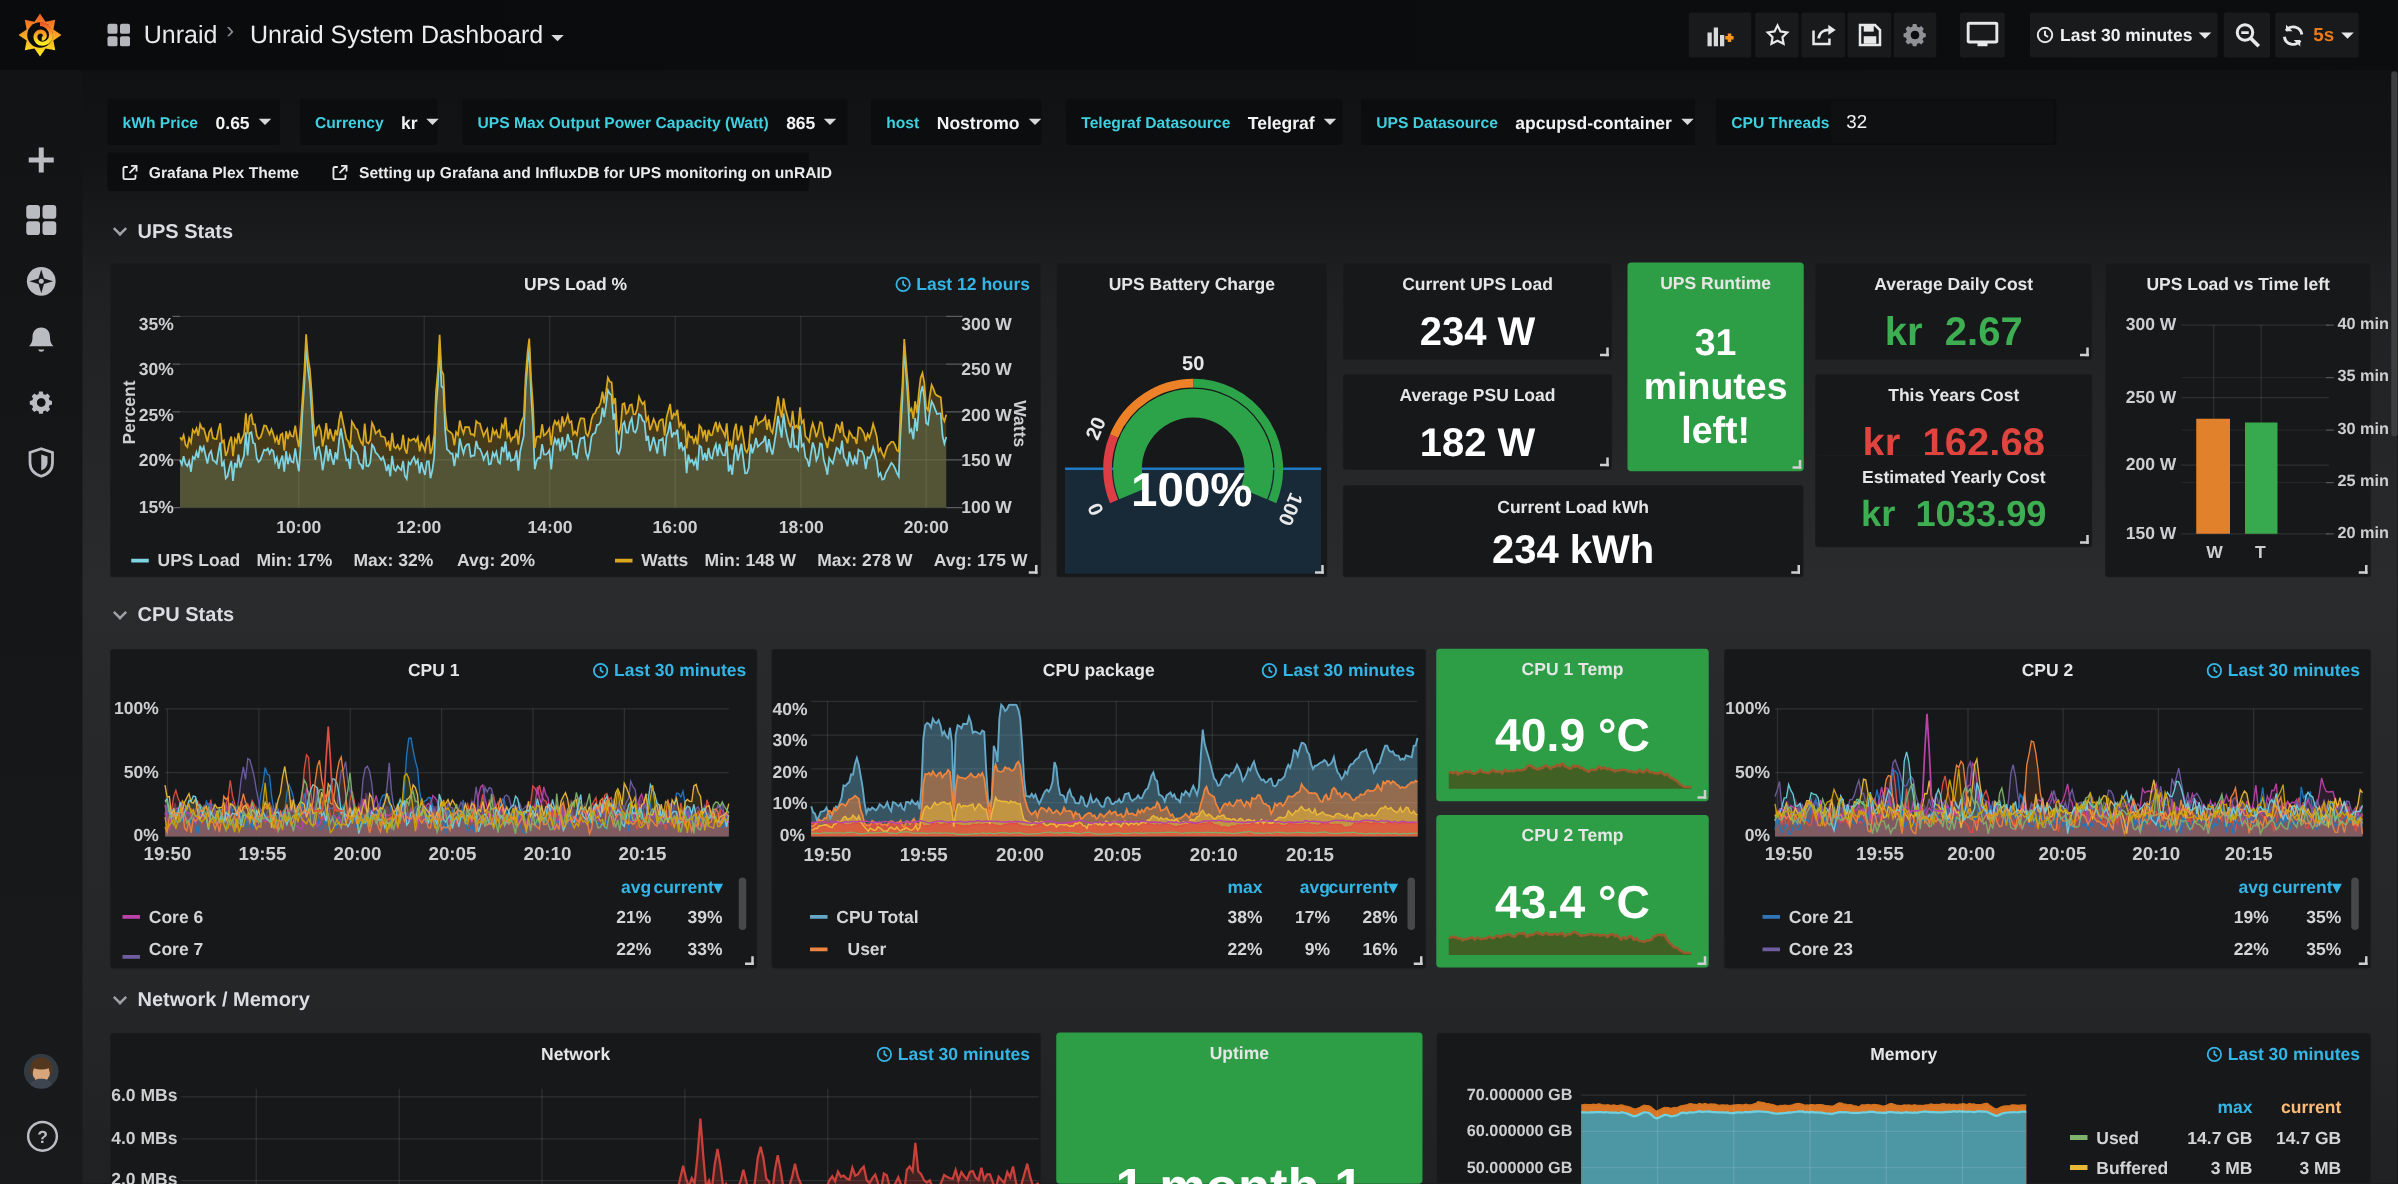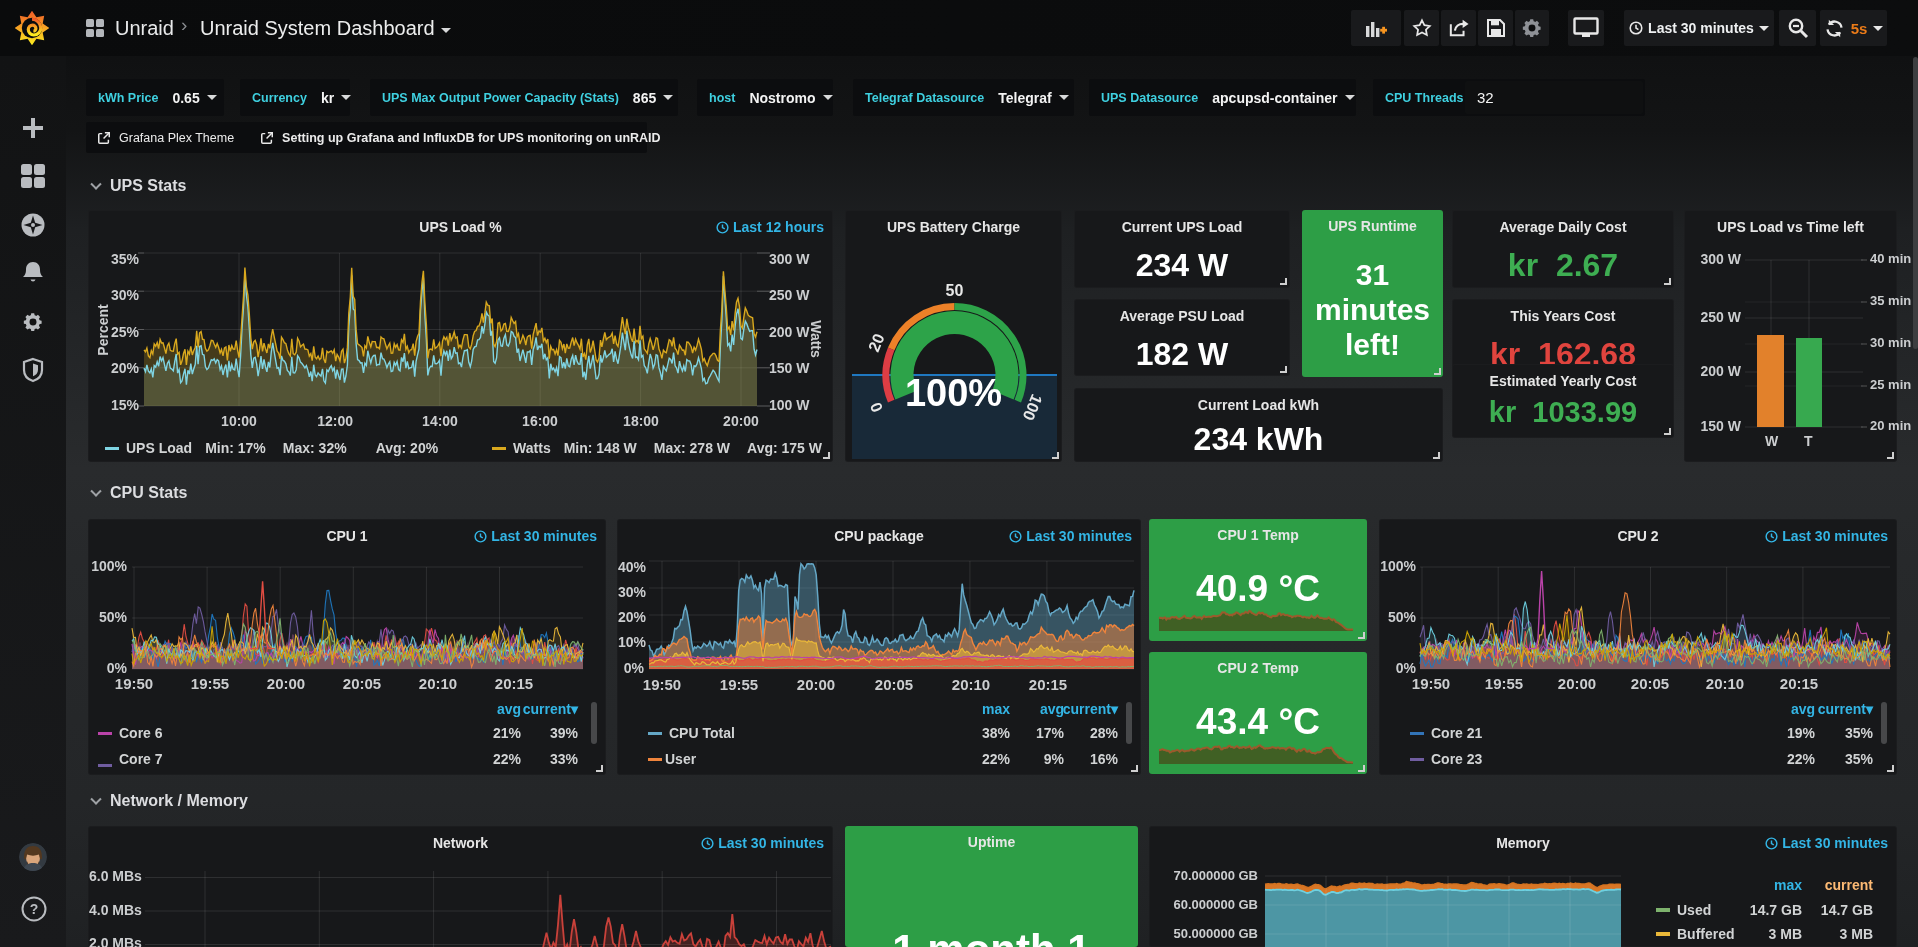--- a/index.html
+++ b/index.html
@@ -178,21 +178,21 @@
       <span class="vval">0.65</span>
       <span style="margin-left:7px;width:0;height:0;border-left:5px solid transparent;border-right:5px solid transparent;border-top:5px solid #d8d9da;display:inline-block"></span>
     </div>
     <div class="vbox" style="left:240px;top:79px;width:110px;padding:0 12px">
 <span class="vlabel">Currency</span>
       <span style="flex:1;min-width:14px"></span>
       <span class="vval">kr</span>
       <span style="margin-left:7px;width:0;height:0;border-left:5px solid transparent;border-right:5px solid transparent;border-top:5px solid #d8d9da;display:inline-block"></span>
     </div>
     <div class="vbox" style="left:370px;top:79px;width:308px;padding:0 12px">
-<span class="vlabel">UPS Max Output Power Capacity (Stats)</span>
+<span class="vlabel">UPS Max Output Power Capacity (Watt)</span>
       <span style="flex:1;min-width:14px"></span>
       <span class="vval">865</span>
       <span style="margin-left:7px;width:0;height:0;border-left:5px solid transparent;border-right:5px solid transparent;border-top:5px solid #d8d9da;display:inline-block"></span>
     </div>
     <div class="vbox" style="left:697px;top:79px;width:136px;padding:0 12px">
 <span class="vlabel">host</span>
       <span style="flex:1;min-width:14px"></span>
       <span class="vval">Nostromo</span>
       <span style="margin-left:7px;width:0;height:0;border-left:5px solid transparent;border-right:5px solid transparent;border-top:5px solid #d8d9da;display:inline-block"></span>
     </div>
@@ -213,21 +213,21 @@
 <div style="position:absolute;left:92px;top:2px;width:178px;height:33px;background:#0f1011;border-radius:2px;display:flex;align-items:center;padding-left:12px">
         <span class="vval" style="font-weight:normal;font-size:15px">32</span>
       </div>
     </div>
     <div style="position:absolute;left:86px;top:122px;width:561px;height:31px;background:#0c0d0f;border-radius:2px;display:flex;align-items:center;padding:0 11px;white-space:nowrap">
 <svg width="14" height="14" viewBox="0 0 16 16" style="vertical-align:-2px;flex:none">
         <path d="M6 3H3.2C2.5 3 2 3.5 2 4.2v8.6C2 13.5 2.5 14 3.2 14h8.6c.7 0 1.2-.5 1.2-1.2V10" fill="none" stroke="#e8e8e8" stroke-width="1.7"></path>
         <path d="M9 2h5v5" fill="none" stroke="#e8e8e8" stroke-width="1.7"></path>
         <path d="M14 2L7.5 8.5" stroke="#e8e8e8" stroke-width="1.7"></path>
       </svg>
-      <span style="color:#ebebeb;font-size:12.5px;font-weight:normal;margin-left:8px">Grafana Plex Theme</span>
+      <span style="color:#ebebeb;font-size:12.5px;font-weight:bold;margin-left:8px">Grafana Plex Theme</span>
 <span style="width:26px;flex:none"></span>
       <svg width="14" height="14" viewBox="0 0 16 16" style="vertical-align:-2px;flex:none">
         <path d="M6 3H3.2C2.5 3 2 3.5 2 4.2v8.6C2 13.5 2.5 14 3.2 14h8.6c.7 0 1.2-.5 1.2-1.2V10" fill="none" stroke="#e8e8e8" stroke-width="1.7"></path>
         <path d="M9 2h5v5" fill="none" stroke="#e8e8e8" stroke-width="1.7"></path>
         <path d="M14 2L7.5 8.5" stroke="#e8e8e8" stroke-width="1.7"></path>
       </svg>
       <span style="color:#ebebeb;font-size:12.5px;font-weight:bold;margin-left:8px">Setting up Grafana and InfluxDB for UPS monitoring on unRAID</span>
     </div>
     <div class="rowhdr" style="left:92px;top:177px"><span style="display:inline-block;width:8px;height:8px;border-right:2px solid #9fa2a6;border-bottom:2px solid #9fa2a6;transform:rotate(45deg) translate(-2px,-2px);margin-right:10px"></span>UPS Stats</div>
     <div class="rowhdr" style="left:92px;top:484px"><span style="display:inline-block;width:8px;height:8px;border-right:2px solid #9fa2a6;border-bottom:2px solid #9fa2a6;transform:rotate(45deg) translate(-2px,-2px);margin-right:10px"></span>CPU Stats</div>
@@ -281,21 +281,21 @@
       <div class="axl" style="left:216px;top:202px;width:48px;text-align:right">12:00</div>
       <div class="axl" style="left:327px;top:202px;width:48px;text-align:center">14:00</div>
       <div class="axl" style="left:427px;top:202px;width:48px;text-align:center">16:00</div>
       <div class="axl" style="left:528px;top:202px;width:48px;text-align:center">18:00</div>
       <div class="axl" style="left:628px;top:202px;width:48px;text-align:center">20:00</div>
       <div style="position:absolute;left:16px;top:229px;display:flex;align-items:center;gap:7px">
 <span style="width:14px;height:3px;background:#7fd4e3;display:inline-block"></span>
 <span class="legtxt">UPS Load</span>
         <span class="legtxt" style="margin-left:6px">Min: 17%</span>
         <span class="legtxt" style="margin-left:10px">Max: 32%</span>
-        <span class="legtxt" style="margin-left:22px">Avg: 20%</span>
+        <span class="legtxt" style="margin-left:12px">Avg: 20%</span>
       </div>
       <div style="position:absolute;right:10px;top:229px;display:flex;align-items:center;gap:7px">
 <span style="width:14px;height:3px;background:#d9a81e;display:inline-block"></span>
 <span class="legtxt">Watts</span>
         <span class="legtxt" style="margin-left:6px">Min: 148 W</span>
         <span class="legtxt" style="margin-left:10px">Max: 278 W</span>
         <span class="legtxt" style="margin-left:10px">Avg: 175 W</span>
       </div>
       <div class="corner"></div>
     </div>
@@ -493,21 +493,21 @@
 <div style="position:absolute;right:108px;top:0" class="legtxt"><span style="color:#33b5e5">max</span></div>
 <div style="position:absolute;right:54px;top:0" class="legtxt"><span style="color:#33b5e5">avg</span></div>
 <div style="position:absolute;right:0;top:0" class="legtxt"><span style="color:#33b5e5">current▾</span></div>
 <div style="position:absolute;left:30px;top:24px;display:flex;align-items:center;gap:7px">
           <span style="width:14px;height:3px;background:#64a7c6"></span>
           <span class="legtxt">CPU Total</span>
         </div>
 <div style="position:absolute;right:108px;top:24px" class="legtxt">38%</div>
         <div style="position:absolute;right:54px;top:24px" class="legtxt">17%</div>
         <div style="position:absolute;right:0;top:24px" class="legtxt">28%</div>
-<div style="position:absolute;left:30px;top:50px;display:flex;align-items:center;gap:3px">
+<div style="position:absolute;left:30px;top:50px;display:flex;align-items:center;gap:16px">
           <span style="width:14px;height:3px;background:#EF843C"></span>
           <span class="legtxt">User</span>
         </div>
 <div style="position:absolute;right:108px;top:50px" class="legtxt">22%</div>
         <div style="position:absolute;right:54px;top:50px" class="legtxt">9%</div>
         <div style="position:absolute;right:0;top:50px" class="legtxt">16%</div>
 </div>
       <div style="position:absolute;right:8px;top:182px;width:6px;height:42px;background:#47484a;border-radius:3px"></div>
       <div class="corner"></div>
     </div>

